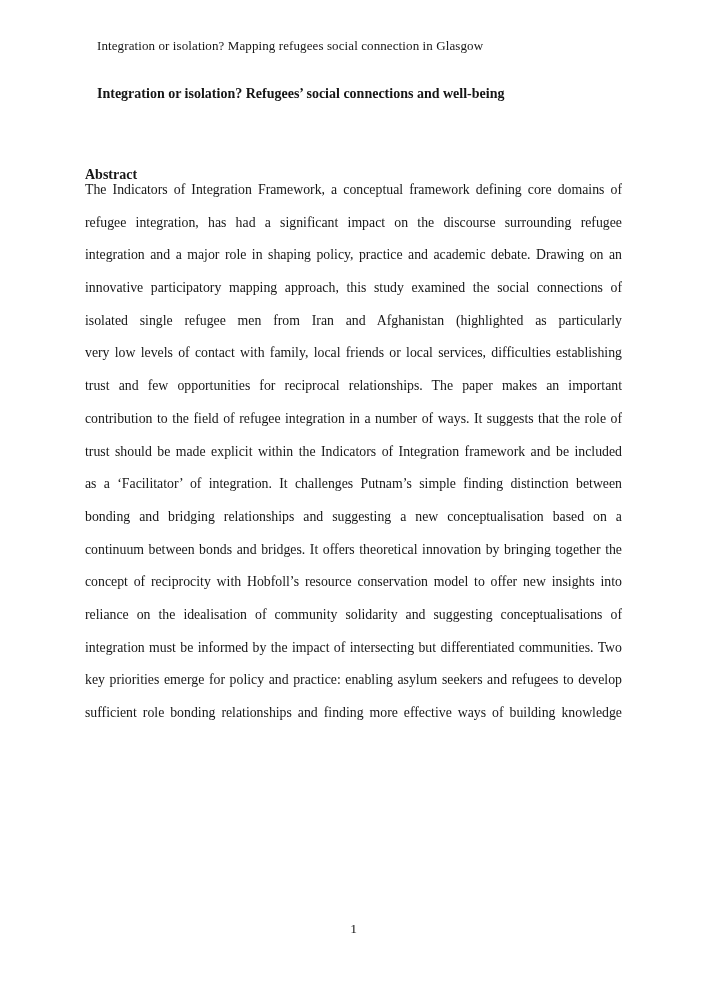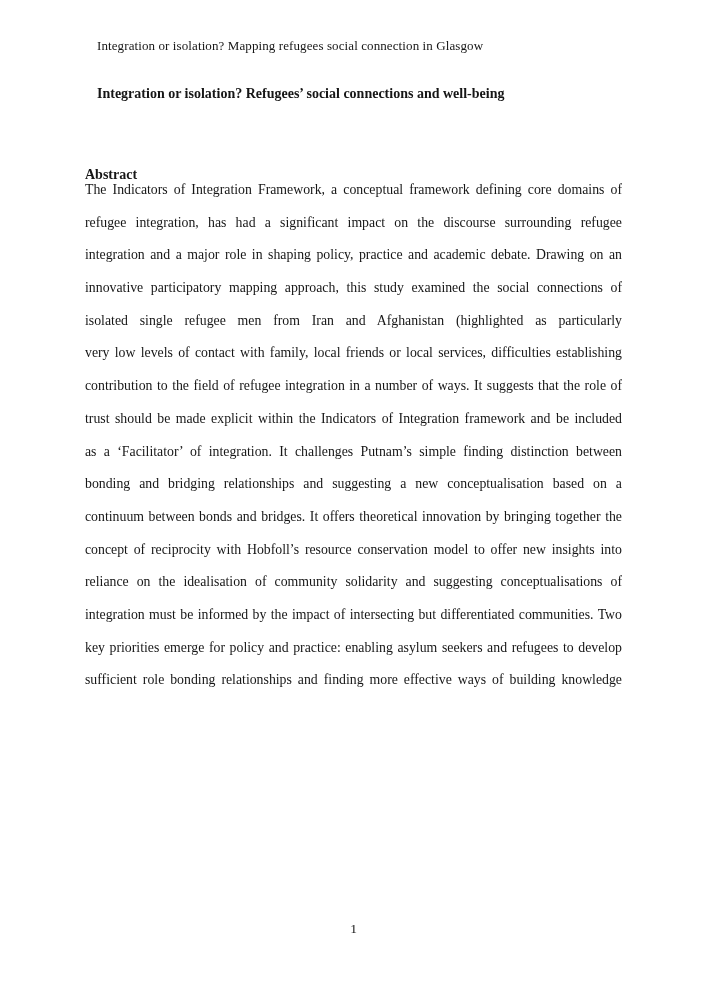--- a/index.html
+++ b/index.html
@@ -88,20 +88,21 @@
   <div class="abs-block abstract-heading">Abstract</div>
 
   <div class="abs-block abstract-body">
 
   <div class="abstract-line">The Indicators of Integration Framework, a conceptual framework defining core domains of</div>
       <div class="abstract-line">refugee integration, has had a significant impact on the discourse surrounding refugee</div>
       <div class="abstract-line">integration and a major role in shaping policy, practice and academic debate. Drawing on an</div>
       <div class="abstract-line">innovative participatory mapping approach, this study examined the social connections of</div>
       <div class="abstract-line">isolated single refugee men from Iran and Afghanistan (highlighted as particularly</div>
       <div class="abstract-line">very low levels of contact with family, local friends or local services, difficulties establishing</div>
+      <div class="abstract-line">trust and few opportunities for reciprocal relationships. The paper makes an important</div>
       <div class="abstract-line">contribution to the field of refugee integration in a number of ways. It suggests that the role of</div>
       <div class="abstract-line">trust should be made explicit within the Indicators of Integration framework and be included</div>
       <div class="abstract-line">as a ‘Facilitator’ of integration. It challenges Putnam’s simple finding distinction between</div>
       <div class="abstract-line">bonding and bridging relationships and suggesting a new conceptualisation based on a</div>
       <div class="abstract-line">continuum between bonds and bridges. It offers theoretical innovation by bringing together the</div>
       <div class="abstract-line">concept of reciprocity with Hobfoll’s resource conservation model to offer new insights into</div>
       <div class="abstract-line">reliance on the idealisation of community solidarity and suggesting conceptualisations of</div>
       <div class="abstract-line">integration must be informed by the impact of intersecting but differentiated communities. Two</div>
       <div class="abstract-line">key priorities emerge for policy and practice: enabling asylum seekers and refugees to develop</div>
       <div class="abstract-line">sufficient role bonding relationships and finding more effective ways of building knowledge</div>

